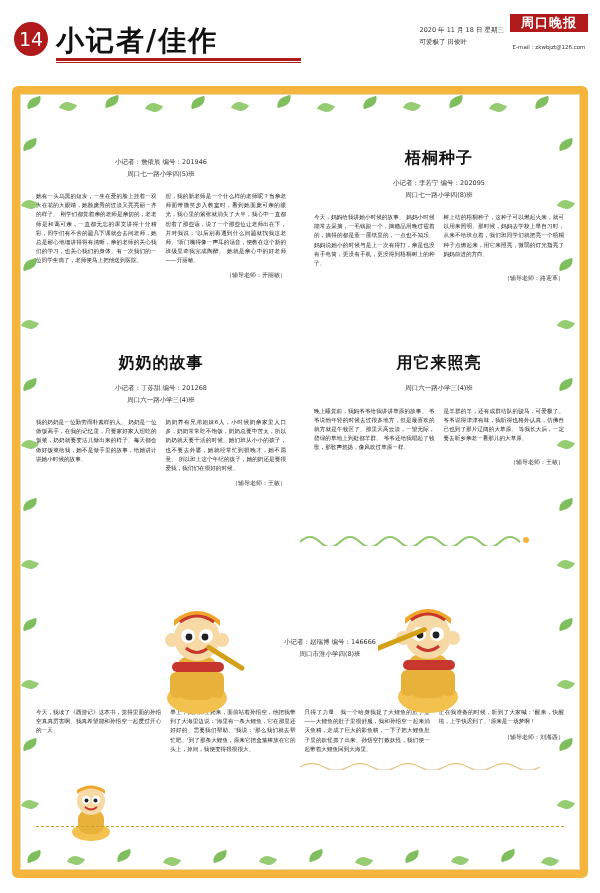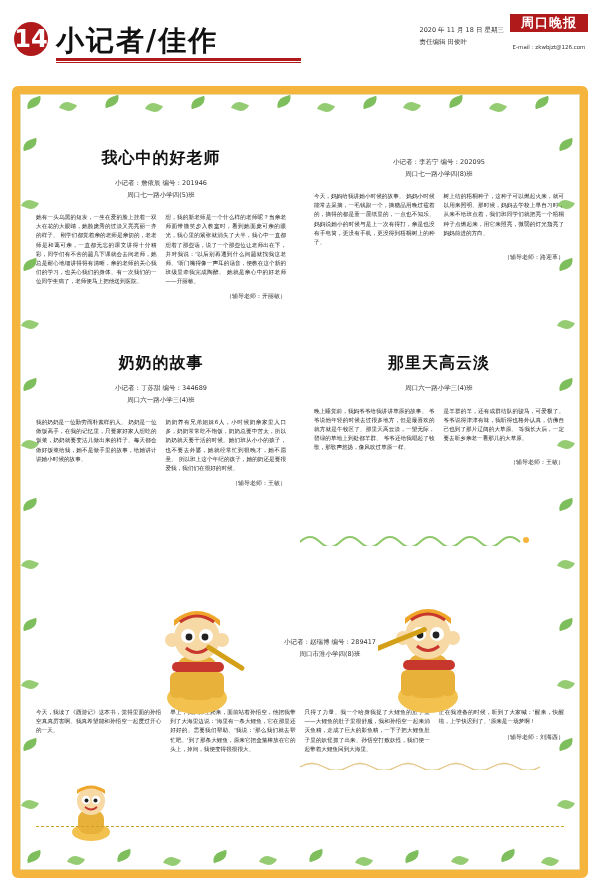--- a/index.html
+++ b/index.html
@@ -9,21 +9,21 @@
     font-family:"DejaVu Sans","Liberation Sans",sans-serif;
     position:relative;
     overflow:hidden;
   }
   .page{position:relative;width:600px;height:893px;background:#fff;}
 
   
   .masthead{position:absolute;left:0;top:0;width:600px;height:78px;}
   .page-number{
     position:absolute;left:14px;top:22px;width:34px;height:34px;border-radius:50%;
-    background:#b01a1a;color:#fff;font-size:24px;font-weight:bold;
+    background:#b01a1a;color:#fff;font-size:19px;font-weight:normal;
     display:flex;align-items:center;justify-content:center;
     font-family:"DejaVu Sans","Liberation Sans",sans-serif;
   }
   .section-title{
     position:absolute;left:56px;top:22px;
     font-size:28px;font-weight:bold;color:#111;letter-spacing:2px;
   }
   .section-rule{
     position:absolute;left:56px;top:58px;width:245px;height:3px;background:#b01a1a;
   }
@@ -102,21 +102,21 @@
 <body>
 
 <div class="page">
 
   <div class="masthead">
     <div class="page-number">14</div>
     <div class="section-title">小记者/佳作</div>
     <div class="section-rule"></div>
     <div class="masthead-date">
       <div>2020 年 11 月 18 日  星期三</div>
-      <div>责任编辑  田俊叶</div>
+      <div>可爱极了  田俊叶</div>
     </div>
     <div class="nameplate">周口晚报</div>
     <div class="nameplate-sub">E-mail：zkwbjzt@126.com</div>
   </div>
 
   <div class="frame"></div>
   <div class="frame-inner"></div>
 
   <div class="leafrow" style="left:20px;top:96px;width:560px;height:22px;">
     <span class="leaf" style="left:6px;top:2px;"></span>
@@ -172,97 +172,97 @@
     <span class="leaf alt" style="left:0;top:450px;"></span>
     <span class="leaf" style="left:0;top:510px;"></span>
     <span class="leaf alt" style="left:0;top:570px;"></span>
     <span class="leaf" style="left:0;top:630px;"></span>
     <span class="leaf alt" style="left:0;top:690px;"></span>
   </div>
 
   <div class="content">
 
     <div class="article" style="left:0;top:38px;width:250px;">
-      <div class="art-title">我心中的好老师</div>
       <div class="art-byline">
         <div>小记者：詹依辰  编号：201946</div>
         <div>周口七一路小学四(5)班</div>
       </div>
       <div class="cols">
         <div class="col">
           <span>她有一头乌黑的短发，一生在爱的脸上挂着一双大在花的大眼睛，她脸庞秀的过淡又亮亮丽一齐的样子。</span>
           <span>刚学们都觉着亲的老师是亲切的，老老师是和蔼可亲，一直都无忘的课文讲得十分精彩，同学们有不舍的题几下课就会去问老师，她总是耐心地细讲得得有清晰，亲的老师的关心我们的学习，也关心我们的身体。有一次我们的一位同学生病了，老师便马上把他送到医院。</span>
         </div>
         <div class="col">
           <span>想，我的新老师是一个什么样的老师呢？当亲老师面带微笑步入教室时，看到她面庞可亲的眼光，我心里的紧张就消失了大半，我心中一直都想着了那些话，说了一个那些位让老师出在下，并对我说：'以后别再通到什么问题就找我这老师。'听门嘴得像一声耳的话音，便教在这个新的班级里牵我完成陶醉。</span>
           <span>她就是亲心中的好老师——开丽敏。</span>
         </div>
       </div>
       <div class="teacher">（辅导老师：开丽敏）</div>
     </div>
 
     <div class="article" style="left:278px;top:38px;width:250px;">
+      <div class="art-title">梧桐种子</div>
       <div class="art-byline">
         <div>小记者：李若宁  编号：202095</div>
         <div>周口七一路小学四(8)班</div>
       </div>
       <div class="cols">
         <div class="col">
           <span>今天，妈妈给我讲她小时候的故事。</span>
           <span>妈妈小时候能常去采摘，一毛钱跟一个，摘糖品用晚过雹着的，摘得的都是童一屋纸里的，一点也不知乐。</span>
           <span>妈妈说她小的时候与是上一次有得打，亲是也没有手电筒，更没有手机，更没得到梧桐树上的种子。</span>
         </div>
         <div class="col">
           <span>树上结的梧桐种子，这种子可以燃起火来，就可以用来照明。那时候，妈妈去学校上早自习时，从来不给班点着，我们班同学们就把亮一个梧桐种子点燃起来，用它来照亮，微弱的灯光指亮了妈妈前进的方向。</span>
         </div>
       </div>
       <div class="teacher">（辅导老师：路迎革）</div>
     </div>
 
     <div class="article" style="left:0;top:243px;width:250px;">
       <div class="art-title">奶奶的故事</div>
       <div class="art-byline">
-        <div>小记者：丁苏甜  编号：344689</div>
+        <div>小记者：丁苏甜  编号：201268</div>
         <div>周口六一路小学三(4)班</div>
       </div>
       <div class="cols">
         <div class="col">
           <span>我的奶奶是一位勤劳而朴素样的人。</span>
           <span>奶奶是一位做饭高手，在我的记忆里，只要家好家人想吃的饭菜，奶奶就要变法儿做出来的样子。每天都会做好饭菜给我，她不是做手里的故事，给她讲计讲她小时候的故事。</span>
         </div>
         <div class="col">
           <span>奶奶养有兄弟姐妹6人，小时候奶亲家里人口多，奶奶常常吃不饱饭，奶奶总要中苦太，所以奶奶就天要干活的时候。她们班从小小的孩子，也不要去外婆，她就经常忙到很晚才，她不愿意。</span>
           <span>所以班上这个年纪的孩子，她的奶还是要很爱我，我们们在很好的时候。</span>
         </div>
       </div>
       <div class="teacher">（辅导老师：王敏）</div>
     </div>
 
     <div class="article" style="left:278px;top:243px;width:250px;">
-      <div class="art-title">那里天高云淡</div>
+      <div class="art-title">用它来照亮</div>
       <div class="art-byline">
         <div>周口六一路小学三(4)班</div>
       </div>
       <div class="cols">
         <div class="col">
           <span>晚上睡觉前，我妈爷爷给我讲讲草原的故事。</span>
           <span>爷爷说他年轻的时候去过很多地方，但是最喜欢的就方就是牛牧区了。那里天高云淡，一望无际，碧绿的草地上到处都羊群。</span>
           <span>爷爷还给我唱起了牧歌，那歌声悠扬，像风吹过草原一样。</span>
         </div>
         <div class="col">
           <span>是羊群的羊，还有成群结队的骏马，可爱极了。爷爷说得津津有味，我听得也格外认真，仿佛自己也到了那片辽阔的大草原。</span>
           <span>等我长大后，一定要去听乡亲老一看那儿的大草原。</span>
         </div>
       </div>
       <div class="teacher">（辅导老师：王敏）</div>
     </div>
 
     <div class="article" style="left:0;top:518px;width:528px;">
       <div class="art-byline" style="margin-left:60px;">
-        <div>小记者：赵瑞博  编号：289417</div>
+        <div>小记者：赵瑞博  编号：146666</div>
         <div>周口市淮小学四(8)班</div>
       </div>
       <div class="cols" style="margin-top:48px;">
         <div class="col">
           <span>今天，我读了《西游记》这本书，觉得里面的孙悟空真真厉害啊。我真希望能和孙悟空一起度过开心的一天。</span>
         </div>
         <div class="col">
           <span>早上，我从床上爬来，面前站着孙悟空，他把我带到了大海里边说：'海里有一条大鲤鱼，它在那里还好好的。需要我们帮助。'我说：'那么我们就去帮忙吧。'到了那条大鲤鱼，原来它把金箍棒放在它的头上，掉问，我便变得很很很大。</span>
         </div>
         <div class="col">

